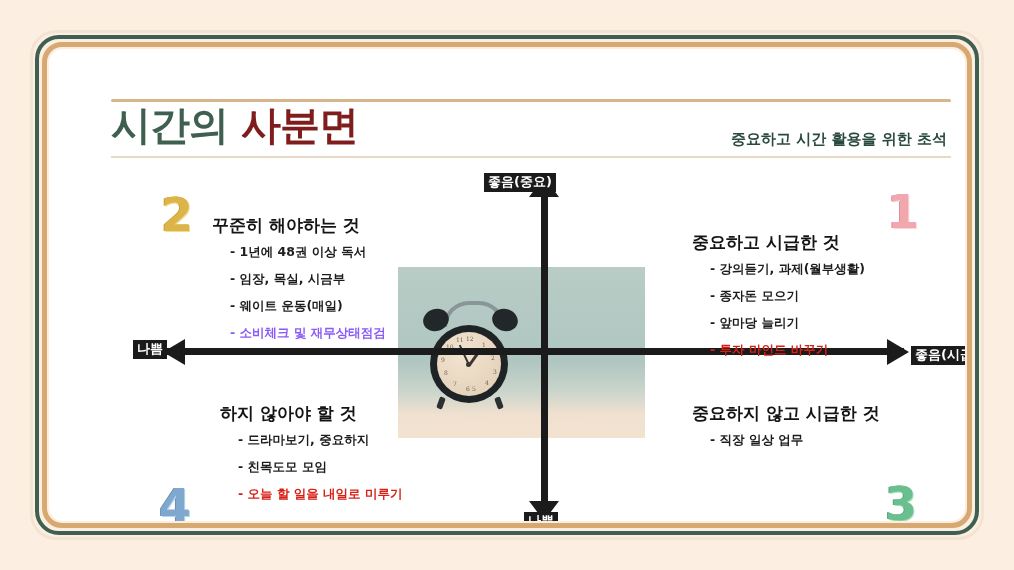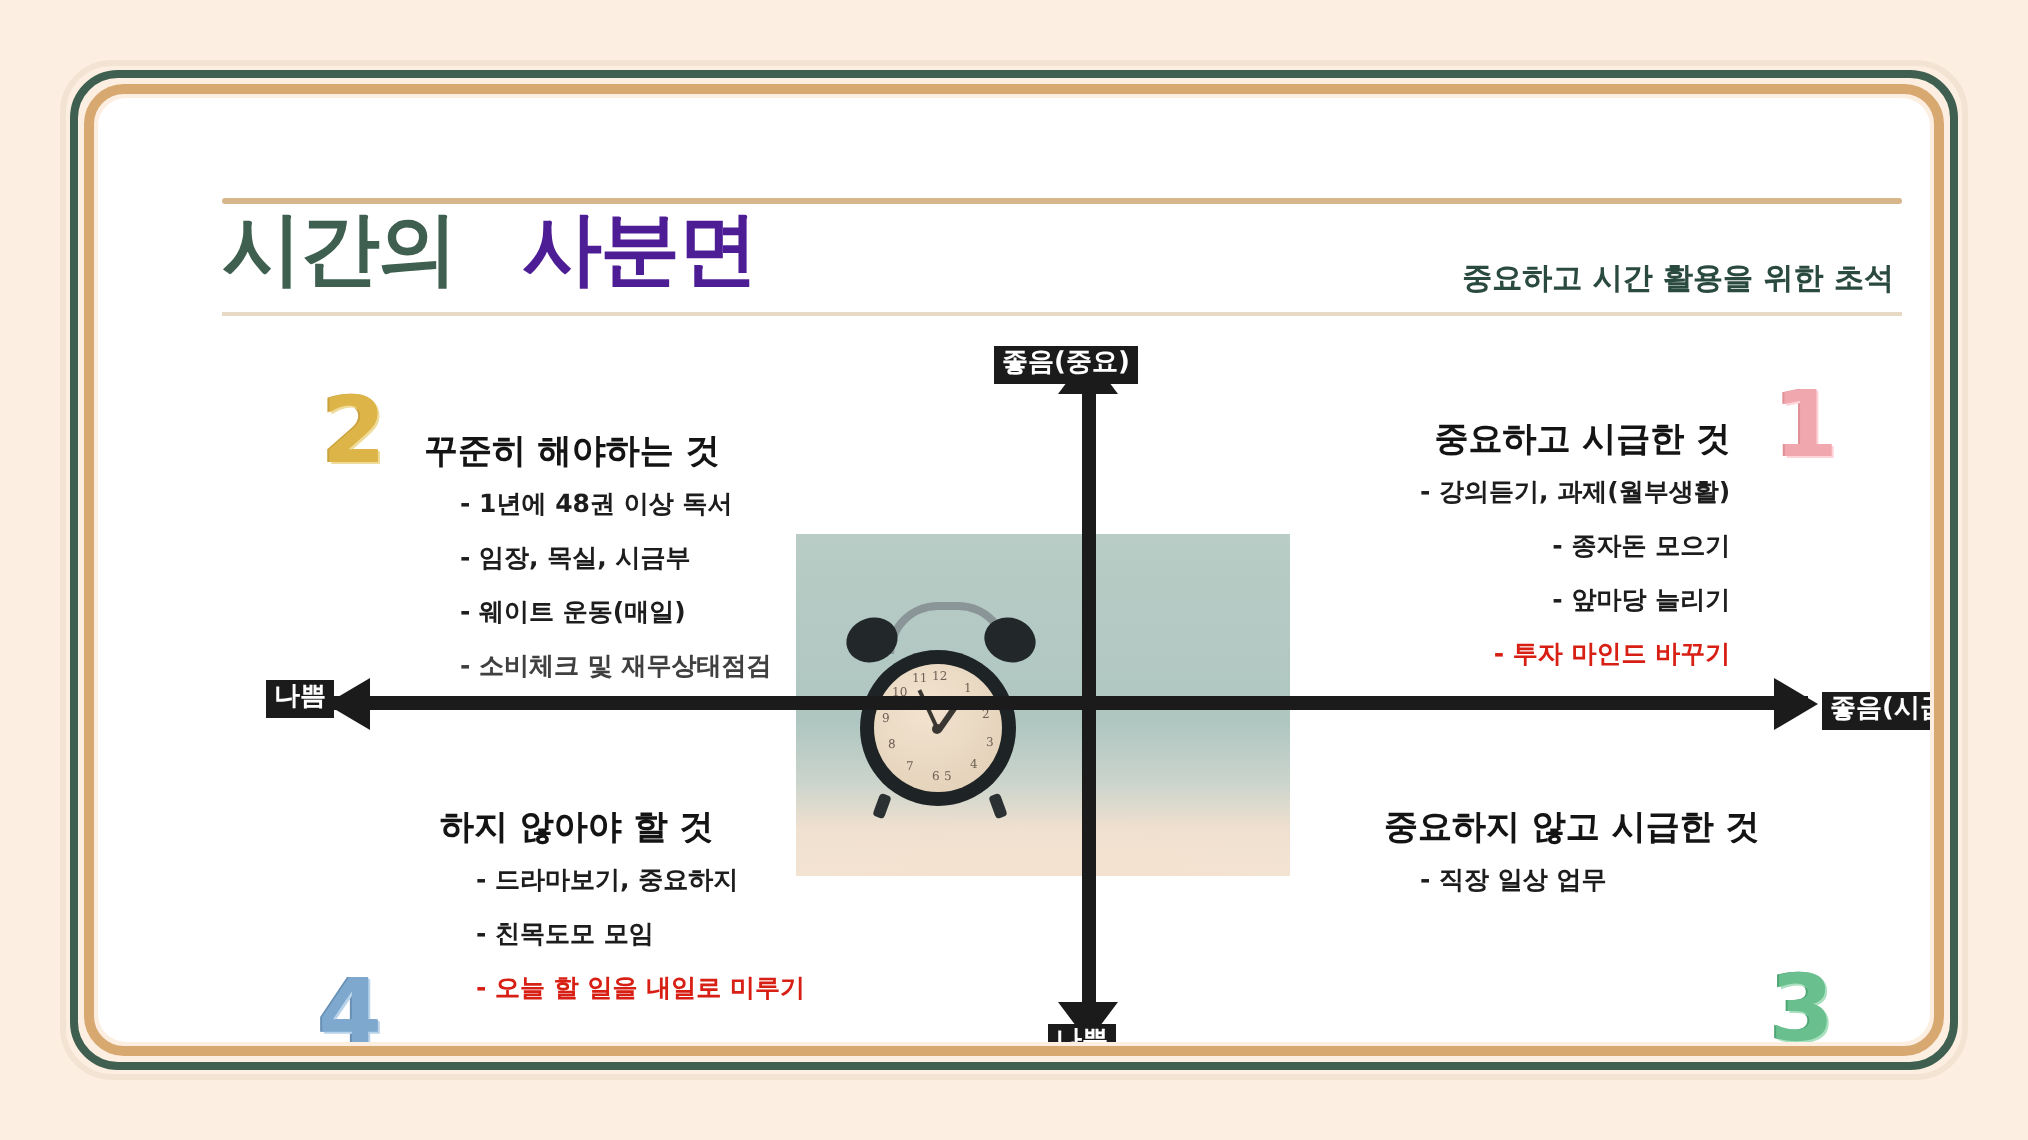--- a/index.html
+++ b/index.html
@@ -32,21 +32,21 @@
   #hdr-rule-top{
     position:absolute;left:62px;top:50px;width:840px;height:3px;
     background:#d8b68c;border-radius:2px;
   }
   #page-title{
     position:absolute;left:62px;top:54px;
     font-size:40px;font-weight:bold;letter-spacing:-1px;line-height:1.1;
     white-space:nowrap;
   }
   #page-title .t1{color:#3f6050;}
-  #page-title .t2{color:#4c1d95;margin-left:20px;}
+  #page-title .t2{color:#7f1d1d;}
   #subtitle{
     position:absolute;right:18px;top:81px;
     font-size:15px;font-weight:bold;color:#2b4a3f;white-space:nowrap;
   }
   #hdr-rule-bottom{
     position:absolute;left:62px;top:107px;width:840px;height:2px;
     background:#e8d9c5;
   }
 
   
@@ -93,34 +93,34 @@
   .arrow{position:absolute;width:0;height:0;}
   #arrow-up{left:480px;top:128px;border-left:15px solid transparent;border-right:15px solid transparent;border-bottom:20px solid #1b1b1b;}
   #arrow-down{left:480px;top:452px;border-left:15px solid transparent;border-right:15px solid transparent;border-top:20px solid #1b1b1b;}
   #arrow-left{left:114px;top:290px;border-top:13px solid transparent;border-bottom:13px solid transparent;border-right:22px solid #1b1b1b;}
   #arrow-right{left:838px;top:290px;border-top:13px solid transparent;border-bottom:13px solid transparent;border-left:22px solid #1b1b1b;}
 
   .axis-label{
     position:absolute;background:#1b1b1b;color:#ffffff;
     font-size:13px;font-weight:bold;padding:2px 4px;white-space:nowrap;line-height:1.15;
   }
-  #label-top{left:448px;top:124px;}
+  #label-top{left:435px;top:124px;}
   #label-bottom{left:475px;top:463px;}
   #label-left{left:84px;top:291px;}
   #label-right{left:862px;top:297px;}
 
   
   .quad{position:absolute;}
   .quad-title{font-size:17px;font-weight:bold;color:#141414;white-space:nowrap;margin-bottom:7px;}
   .quad-item{font-size:12.5px;font-weight:bold;color:#1d1d1d;white-space:nowrap;margin:0 0 10px 18px;}
-  .quad-item.hl-blue{color:#404040;}
+  .quad-item.hl-blue{color:#8b5cf6;}
   .quad-item.hl-red{color:#d81f14;}
 
   #quad2{left:163px;top:165px;}
-  #quad1{left:643px;top:159px;text-align:right;}
+  #quad1{left:643px;top:182px;}
   #quad4{left:171px;top:353px;}
   #quad3{left:643px;top:353px;}
 
   
   .quad-num{
     position:absolute;font-size:46px;font-weight:bold;
     font-family:"DejaVu Sans","Liberation Sans",sans-serif;line-height:1;
   }
   #num-2{left:112px;top:143px;color:#dcb447;text-shadow:1px 1px 0 #f0dc9a,-1px 0 0 #c9a03a;}
   #num-1{left:838px;top:140px;color:#f0a7ae;text-shadow:1px 1px 0 #ffd4d8,-1px 0 0 #e08f97;}

